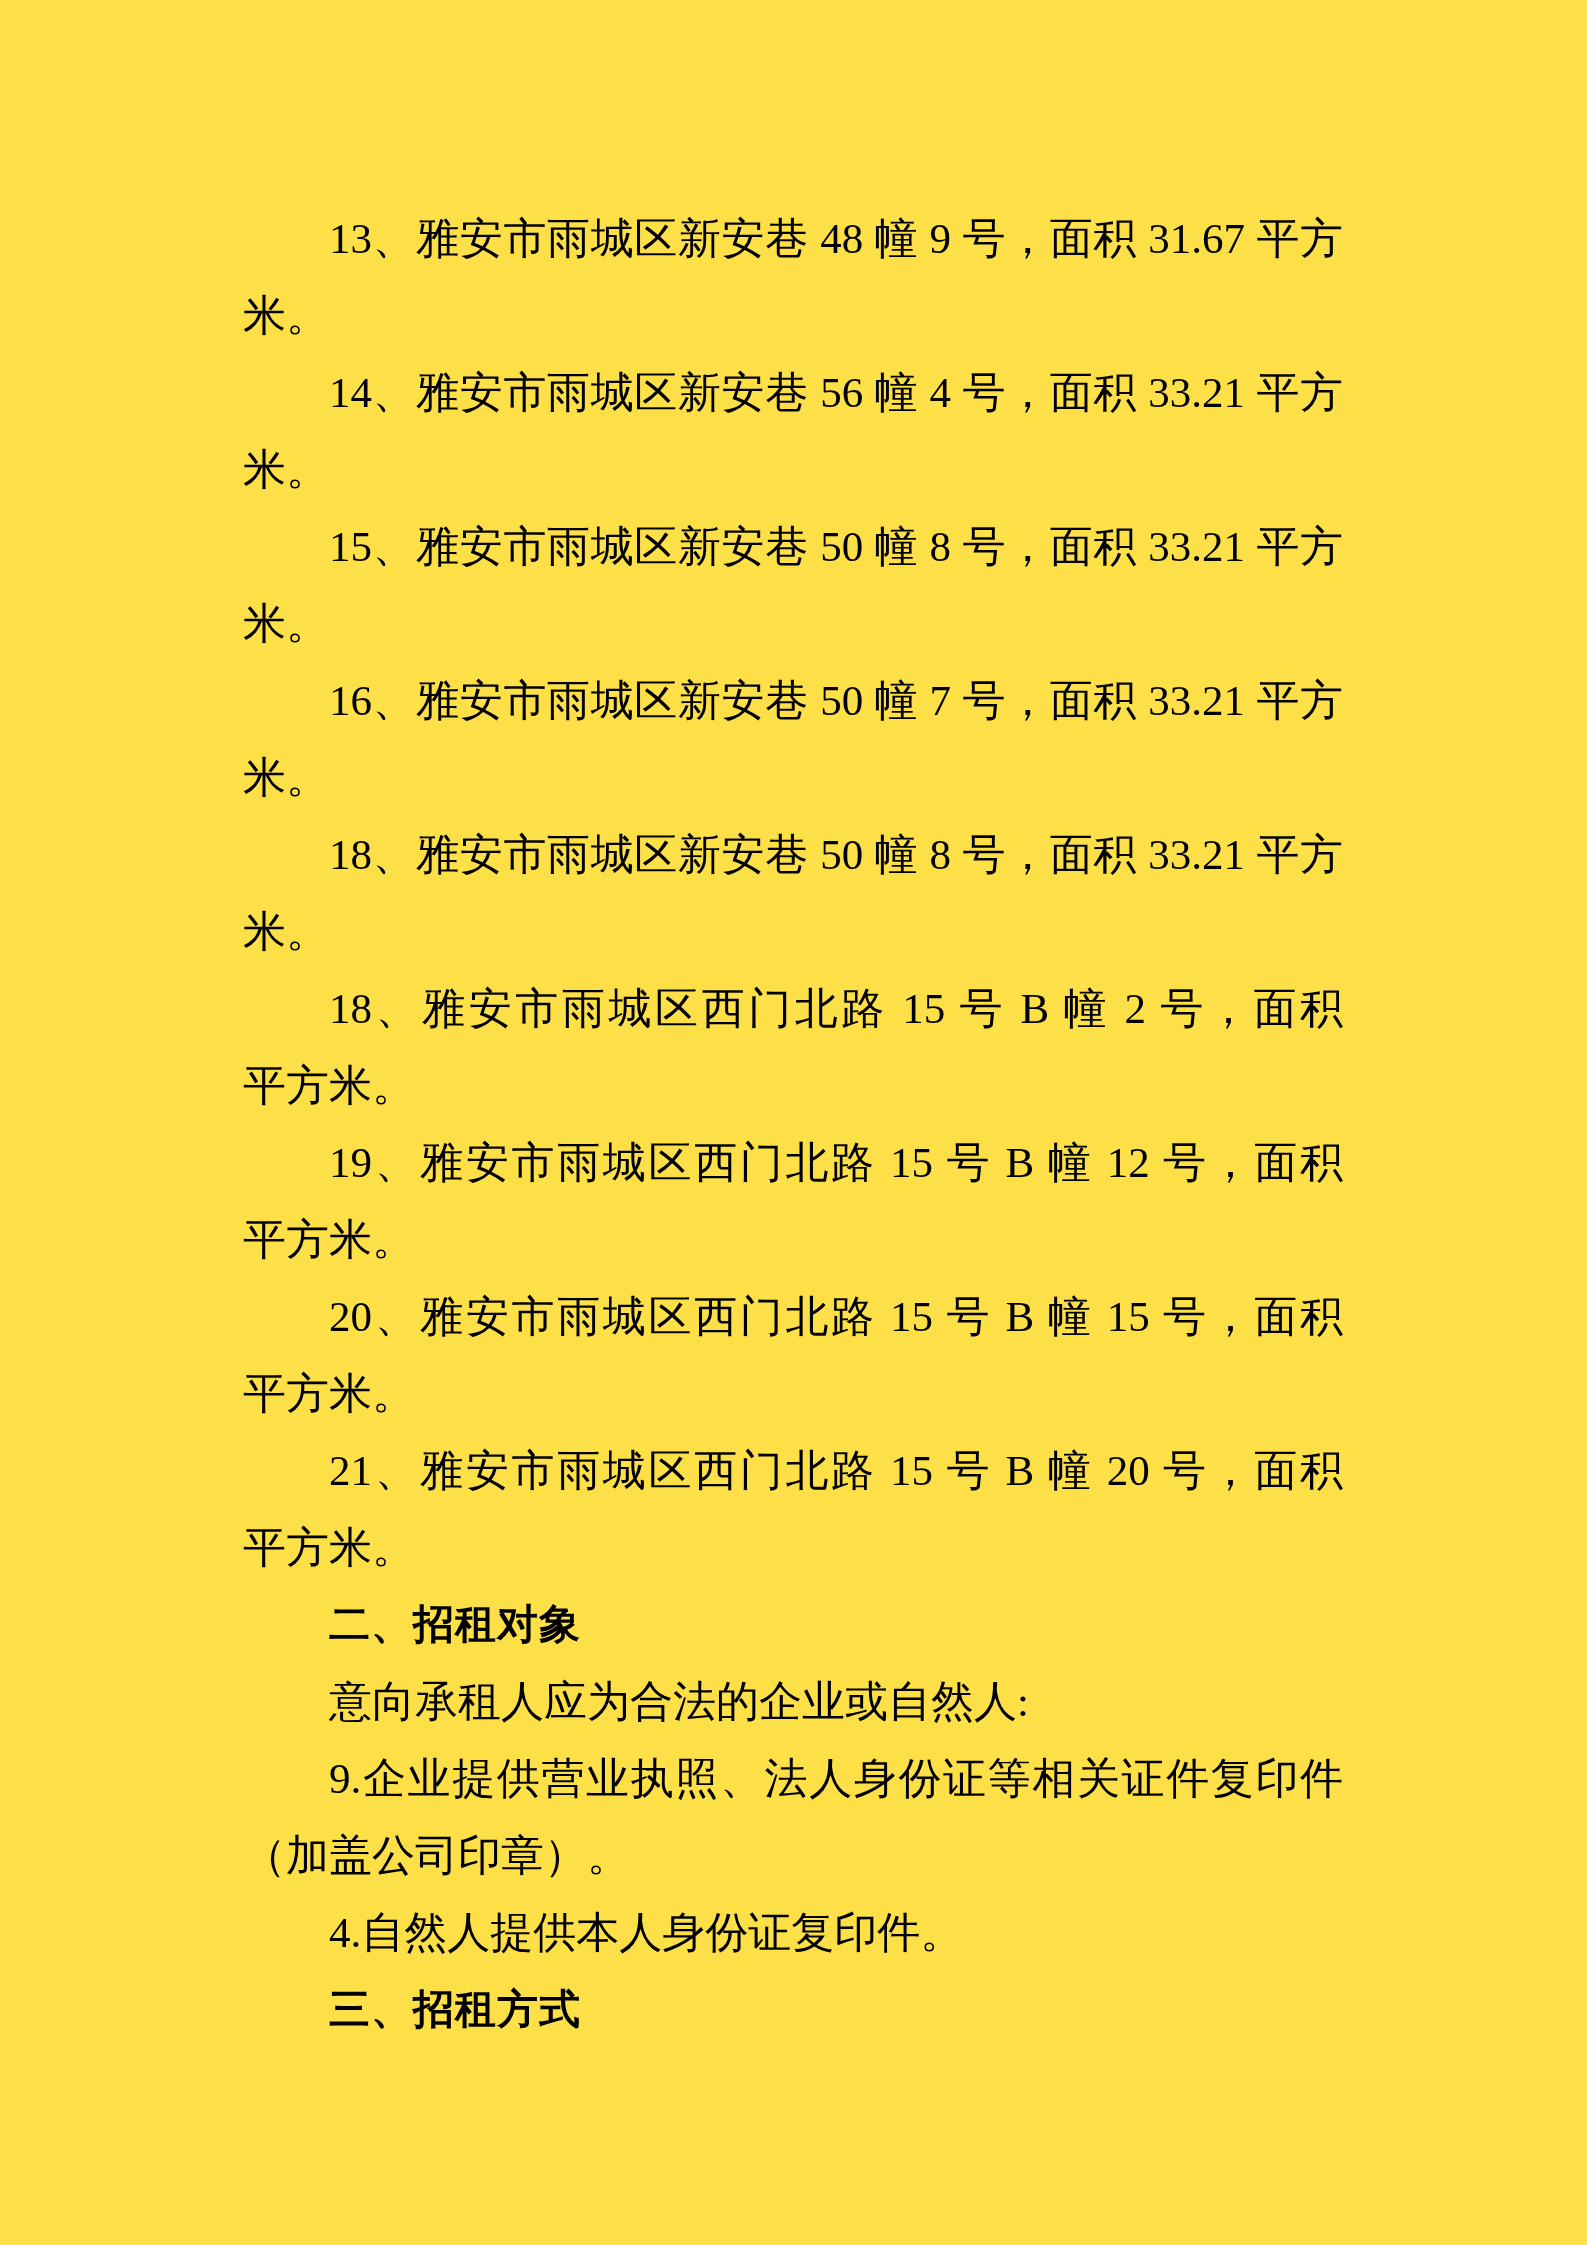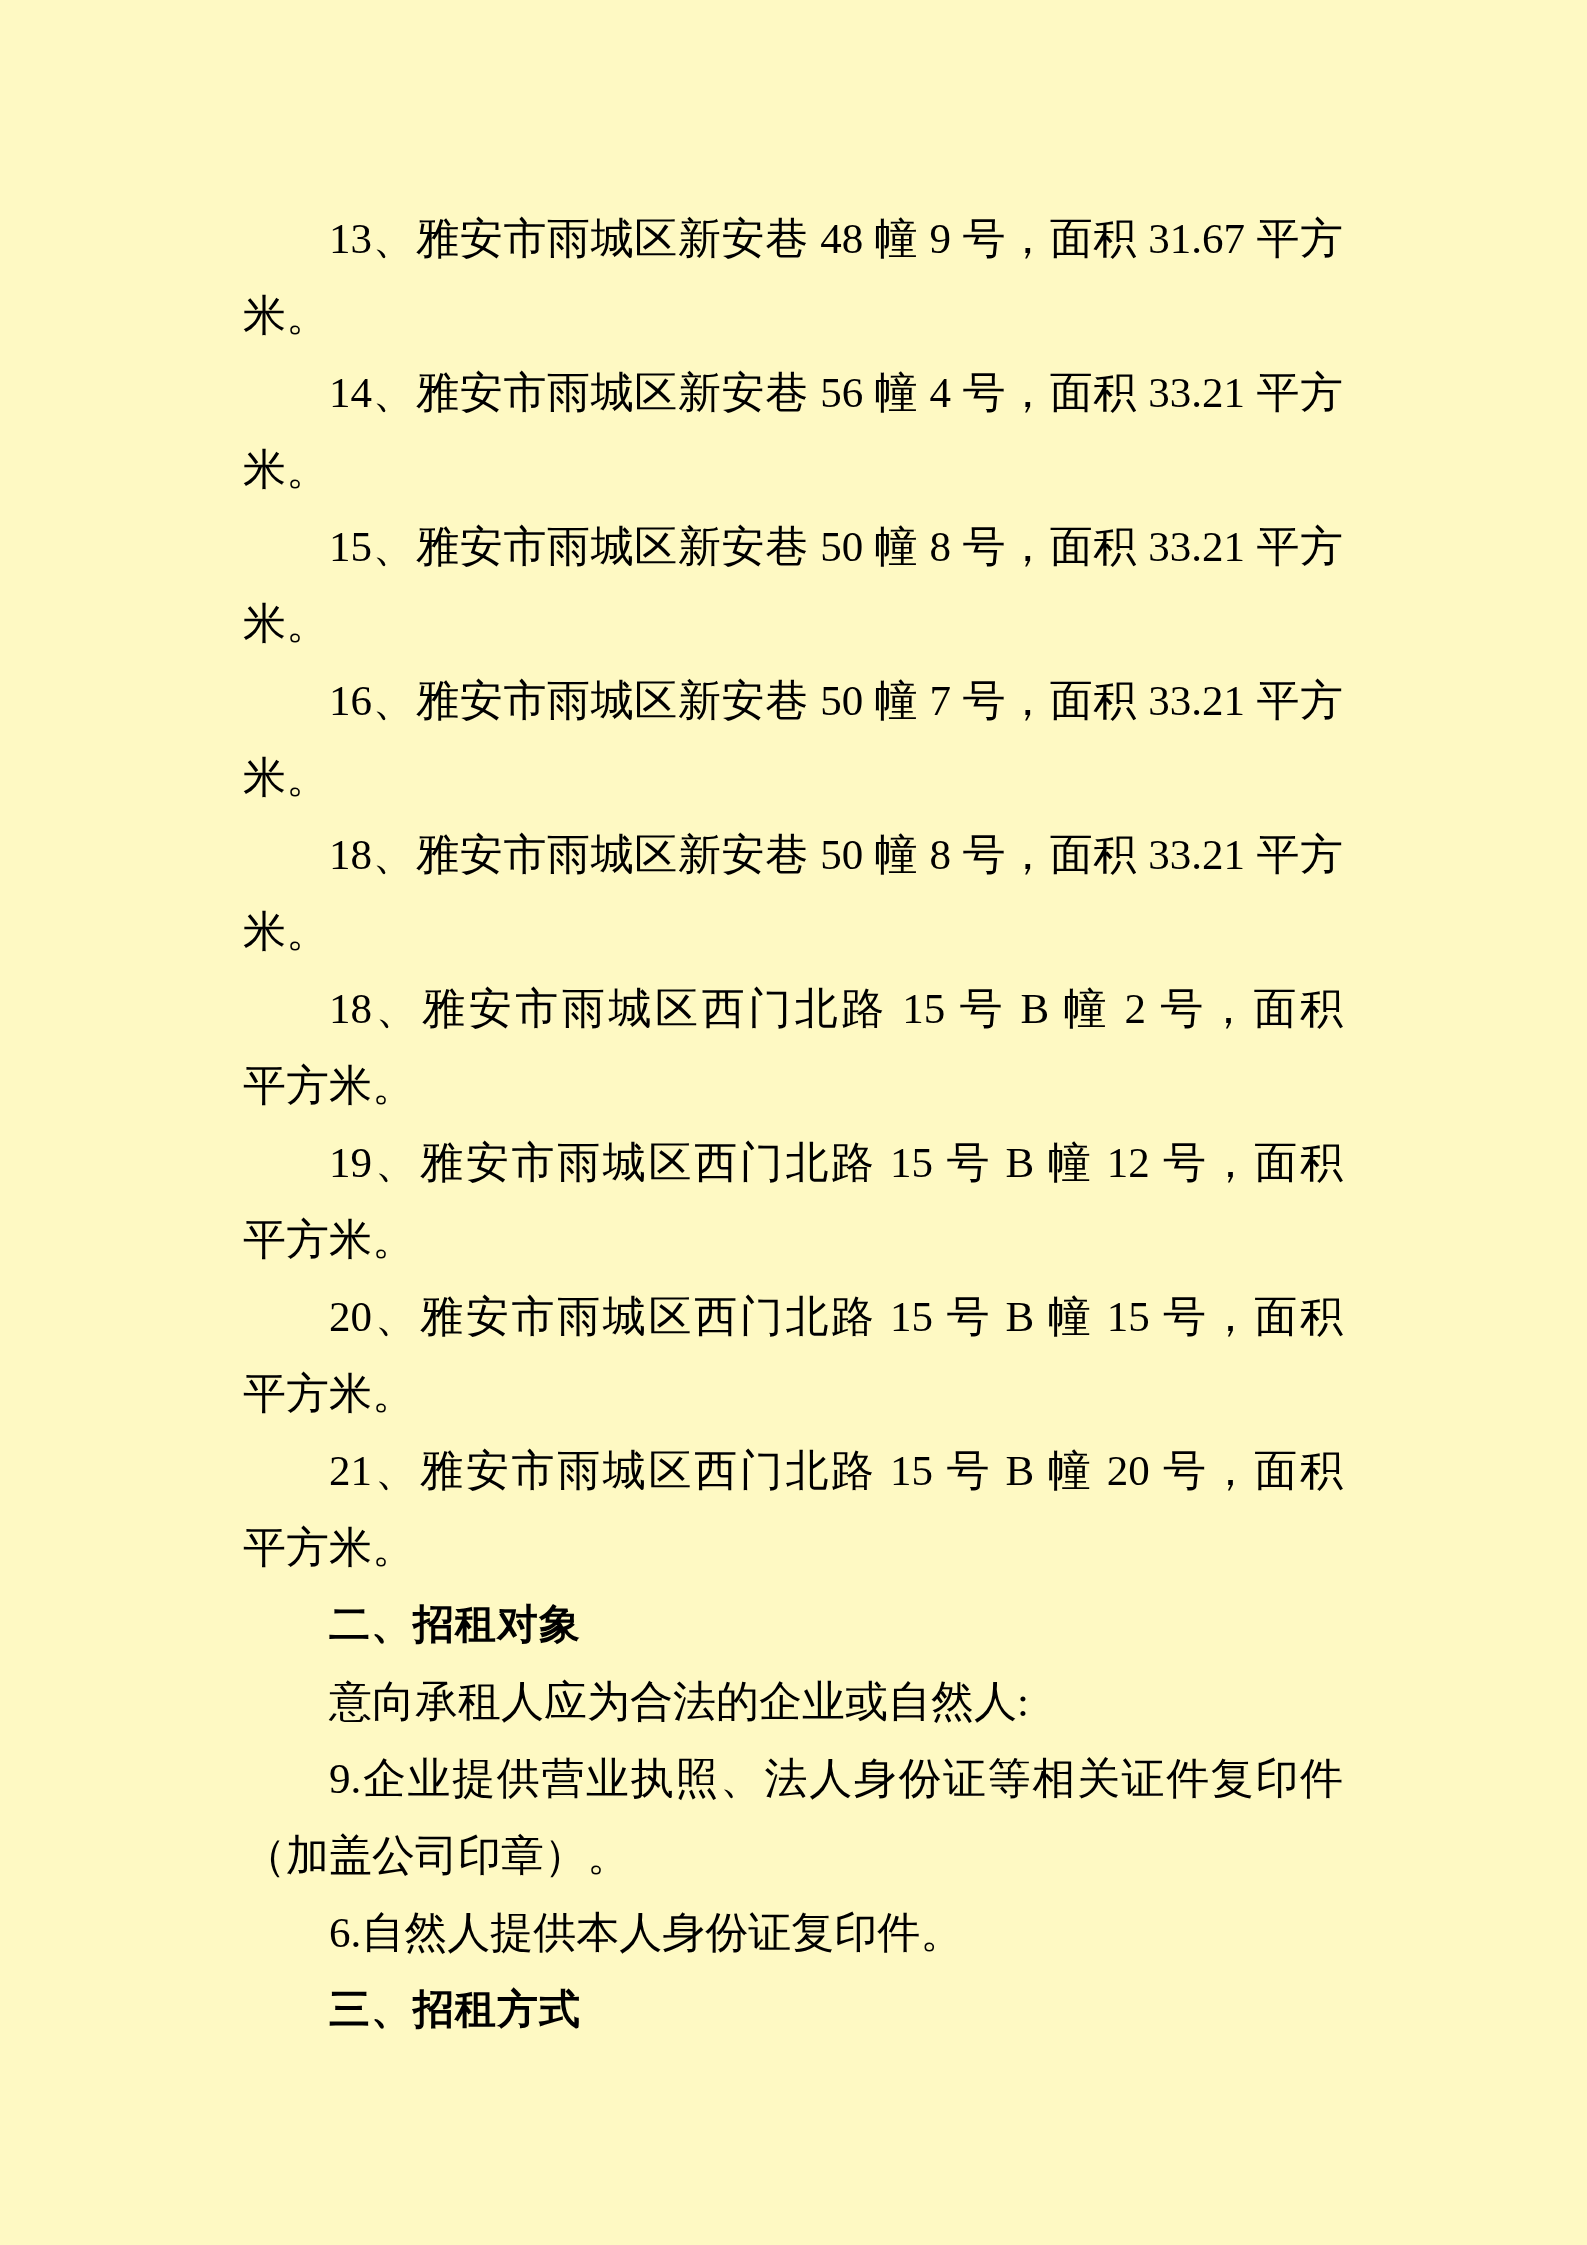--- a/index.html
+++ b/index.html
@@ -4,21 +4,21 @@
 <style>
   html, body {
     margin: 0;
     padding: 0;
     background: #ffffff;
   }
   .page {
     position: relative;
     width: 1587px;
     height: 2245px;
-    background: #fef9c3;
+    background: #fde047;
     color: #000000;
     overflow: hidden;
   }
   .content {
     position: absolute;
     left: 243px;
     top: 200px;
     width: 1100px;
   }
   .para { margin: 0; padding: 0; }
@@ -96,21 +96,21 @@
     <div class="para">
       <span class="ln fi just">21、雅安市雨城区西门北路 15 号 B 幢 20 号，面积 14.66</span>
       <span class="ln">平方米。</span>
     </div>
 
     <div class="para">
       <span class="ln fi hd">二、招租对象</span>
       <span class="ln fi">意向承租人应为合法的企业或自然人:</span>
       <span class="ln fi just">9.企业提供营业执照、法人身份证等相关证件复印件</span>
       <span class="ln">（加盖公司印章）。</span>
-      <span class="ln fi">6.自然人提供本人身份证复印件。</span>
+      <span class="ln fi">4.自然人提供本人身份证复印件。</span>
     </div>
 
     <div class="para">
       <span class="ln fi hd">三、招租方式</span>
     </div>
 
   </div>
 </div>
 
 </body></html>

